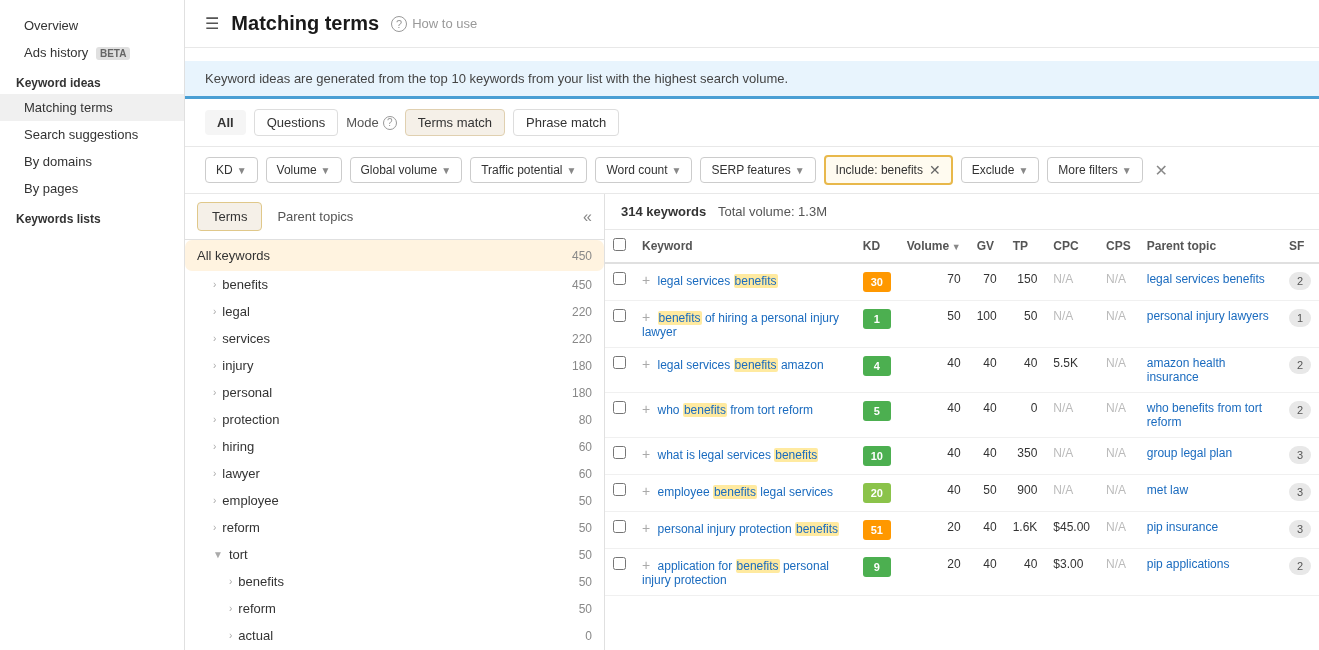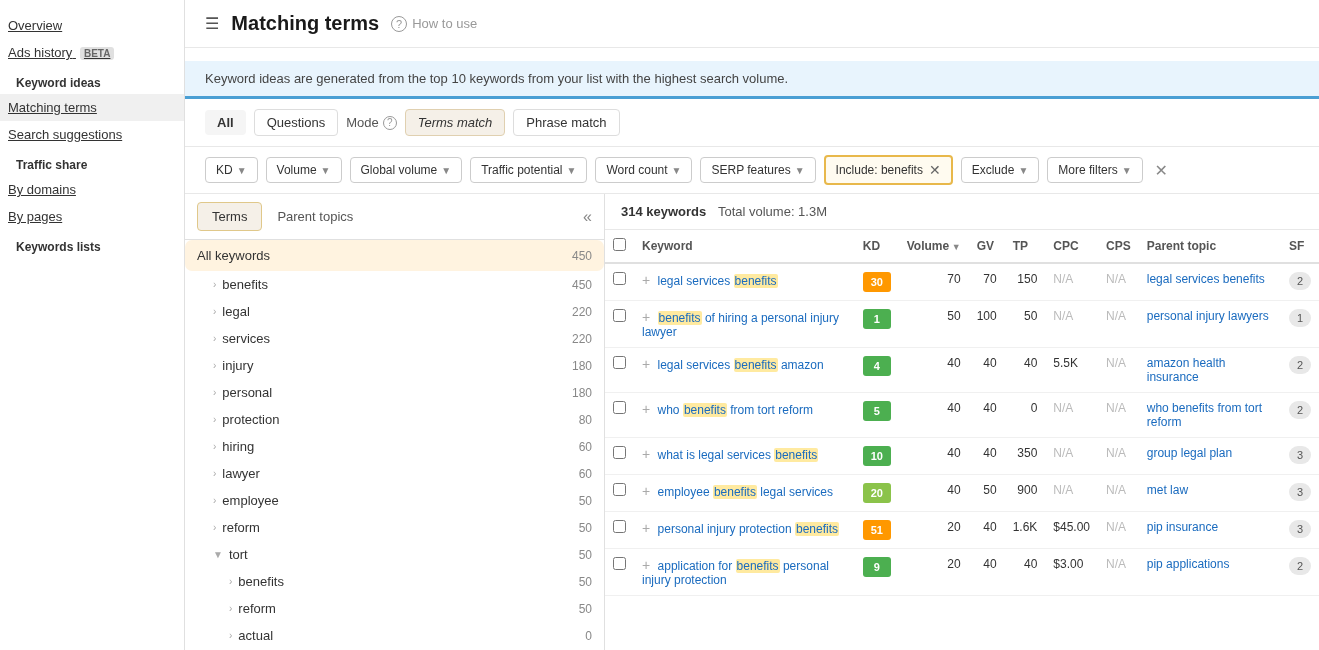--- a/index.html
+++ b/index.html
@@ -1,41 +1,41 @@
 <!DOCTYPE html>
 <html><head>
   <meta charset="utf-8">
   <style>
     * { box-sizing: border-box; margin: 0; padding: 0; }
     body { font-family: -apple-system, BlinkMacSystemFont, 'Segoe UI', Arial, sans-serif; font-size: 13px; color: #333; background: #fff; display: flex; height: 650px; overflow: hidden; }
 
     
     .sidebar { width: 185px; min-width: 185px; border-right: 1px solid #e0e0e0; padding: 12px 0; overflow-y: auto; }
-    .sidebar-item { padding: 6px 8px; cursor: pointer; color: #333; font-size: 13px; text-decoration: underline; }
+    .sidebar-item { padding: 6px 24px; cursor: pointer; color: #333; font-size: 13px; }
     .sidebar-item.active { background: #f0f0f0; font-weight: 500; }
     .sidebar-section { padding: 10px 16px 4px; font-weight: 700; font-size: 12px; color: #333; }
     .sidebar-beta { font-size: 10px; background: #e0e0e0; border-radius: 3px; padding: 1px 4px; margin-left: 4px; font-weight: 600; color: #666; }
 
     
     .main { flex: 1; display: flex; flex-direction: column; overflow: hidden; }
 
     
     .header { padding: 12px 20px; display: flex; align-items: center; gap: 12px; border-bottom: 1px solid #e8e8e8; }
     .hamburger { font-size: 16px; cursor: pointer; color: #555; }
     .page-title { font-size: 20px; font-weight: 700; color: #1a1a1a; }
     .help-link { display: flex; align-items: center; gap: 5px; color: #999; font-size: 13px; cursor: pointer; }
     .help-icon { width: 16px; height: 16px; border-radius: 50%; border: 1.5px solid #999; display: flex; align-items: center; justify-content: center; font-size: 11px; color: #999; }
 
     
     .info-banner { background: #e8f4fd; padding: 10px 20px; font-size: 13px; color: #444; border-bottom: 3px solid #4a9fd4; margin-top: 13px; }
 
     
     .tabs-row { padding: 10px 20px; display: flex; align-items: center; gap: 8px; border-bottom: 1px solid #e8e8e8; }
     .tab-btn { padding: 5px 12px; border-radius: 4px; border: 1px solid #ddd; background: #fff; cursor: pointer; font-size: 13px; color: #333; }
-    .tab-btn.active { background: #f5f0e8; border-color: #e0d0b0; color: #333; font-weight: 500; font-style: italic; }
+    .tab-btn.active { background: #f5f0e8; border-color: #e0d0b0; color: #333; font-weight: 500; }
     .tab-btn.all { background: #f5f5f5; border: none; font-weight: 600; }
     .mode-label { font-weight: 500; color: #555; display: flex; align-items: center; gap: 4px; }
 
     
     .filters-row { padding: 8px 20px; display: flex; align-items: center; gap: 8px; flex-wrap: wrap; border-bottom: 1px solid #e8e8e8; }
     .filter-btn { padding: 5px 10px; border-radius: 4px; border: 1px solid #ccc; background: #fff; cursor: pointer; font-size: 12px; color: #333; display: flex; align-items: center; gap: 4px; }
     .filter-btn .arrow { font-size: 10px; color: #888; }
     .filter-active { border: 2px solid #e8b84b; background: #fffbf0; padding: 5px 10px; border-radius: 4px; display: flex; align-items: center; gap: 6px; font-size: 12px; }
     .filter-close { cursor: pointer; color: #666; font-size: 14px; }
     .clear-all { cursor: pointer; color: #888; font-size: 16px; margin-left: 4px; }
@@ -100,21 +100,20 @@
     <span>Ads history</span>
     <span class="sidebar-beta">BETA</span>
   </div>
   <div class="sidebar-section">Keyword ideas</div>
   <div class="sidebar-item active">
     <span>Matching terms</span>
   </div>
   <div class="sidebar-item">
     <span>Search suggestions</span>
   </div>
-  <div class="sidebar-section">Traffic share</div>
   <div class="sidebar-item">
     <span>By domains</span>
   </div>
   <div class="sidebar-item">
     <span>By pages</span>
   </div>
   <div class="sidebar-section">Keywords lists</div>
 </div>
 
 <div class="main">

